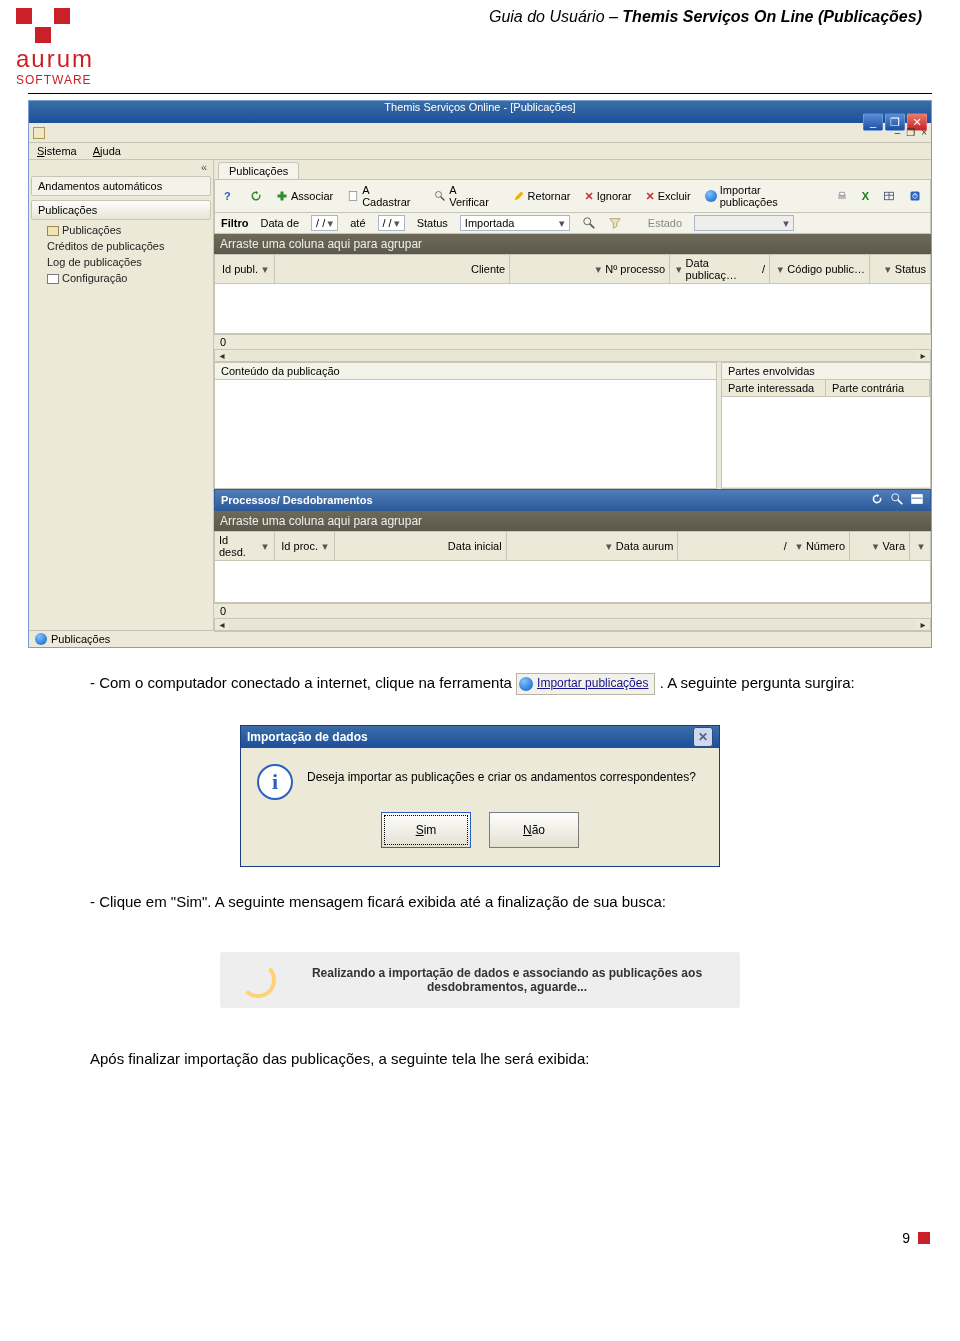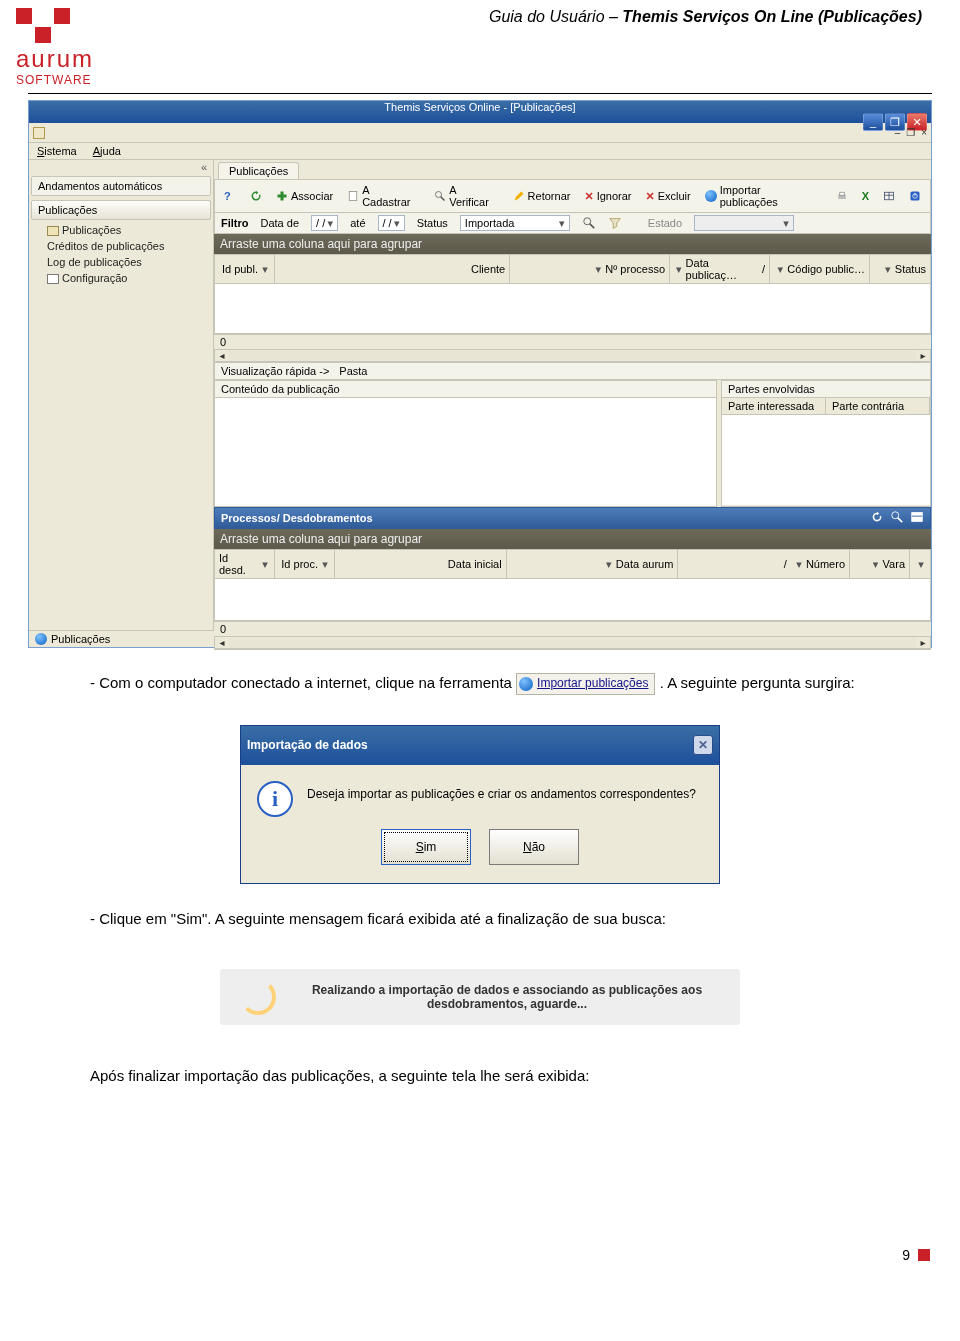--- a/index.html
+++ b/index.html
@@ -78,21 +78,21 @@
   .status .globe{width:12px;height:12px;border-radius:50%;background:radial-gradient(circle at 35% 30%,#7fc2ff,#0a60c2);}
 
   
   .paragraph { margin: 24px 90px 0; font-size: 15px; line-height: 1.45; text-align: justify; }
   .inline-tool { display:inline-flex; align-items:center; gap:4px; border:1px solid #b5b5a5; background:#f3f1e9; padding:1px 6px 1px 2px; font-size:12px; color:#14148c; text-decoration:underline; vertical-align:middle;}
   .inline-tool .globe{width:14px;height:14px;border-radius:50%;background:radial-gradient(circle at 35% 30%,#7fc2ff,#0a60c2);}
 
   
   .dialog-wrap { display:flex; justify-content:center; margin-top:30px; }
   .dialog { width:480px; border:1px solid #1a3e86; background:#ece9d8; font-size:12px; }
-  .dlg-title { display:flex; align-items:center; background:linear-gradient(#3a6ea5,#1d4f9b); color:#fff; height:39px; padding:0 6px; font-weight:700;}
+  .dlg-title { display:flex; align-items:center; background:linear-gradient(#3a6ea5,#1d4f9b); color:#fff; height:22px; padding:0 6px; font-weight:700;}
   .dlg-title .close{margin-left:auto;width:20px;height:20px;border:1px solid #2a4d8a;border-radius:3px;display:flex;align-items:center;justify-content:center;background:#cfd9eb;color:#4a618e;font-size:12px;}
   .dlg-body{display:flex;gap:14px;padding:16px 16px 6px;}
   .dlg-icon{width:36px;height:36px;border-radius:50%;background:#fff;border:2px solid #2a60c4;color:#2a60c4;display:flex;align-items:center;justify-content:center;font-weight:900;font-family:Georgia,serif;font-size:22px;flex-shrink:0;}
   .dlg-buttons{display:flex;justify-content:center;gap:18px;padding:6px 0 18px;}
   .dlg-btn{min-width:90px;height:36px;border:1px solid #7a7a7a;background:linear-gradient(#fefefe,#e3e0d1);display:flex;align-items:center;justify-content:center;}
   .dlg-btn.default{outline:1px dotted #000;outline-offset:-4px;border:1px solid #2a60c4;}
 
   
   .loading{margin:40px auto 0;width:520px;background:#eee;border-radius:3px;padding:10px 20px;display:flex;align-items:center;gap:18px;}
   .spinner{width:36px;height:36px;border:4px solid #ffd27a;border-top-color:transparent;border-left-color:transparent;border-radius:50%;}
@@ -303,24 +303,20 @@
           </div>
       </div>
       <div class="grid-area"></div>
       <div class="count-row">0</div>
       <div class="hscroll">
           <div class="arrow">◂</div>
           <div class="track"></div>
           <div class="arrow">▸</div>
         </div>
 
-      <div class="quickview">
-        <span>Visualização rápida -&gt;</span>
-        <span>Pasta</span>
-      </div>
 
       <div class="split">
         <div class="panel">
           <div class="panel-hdr">Conteúdo da publicação</div>
           <div class="panel-body" style="min-height:108px"></div>
         </div>
         <div class="panel" style="flex:0 0 210px">
           <div class="panel-hdr">Partes envolvidas</div>
           <div class="panel-sub">
             <div class="sc">Parte interessada</div>

